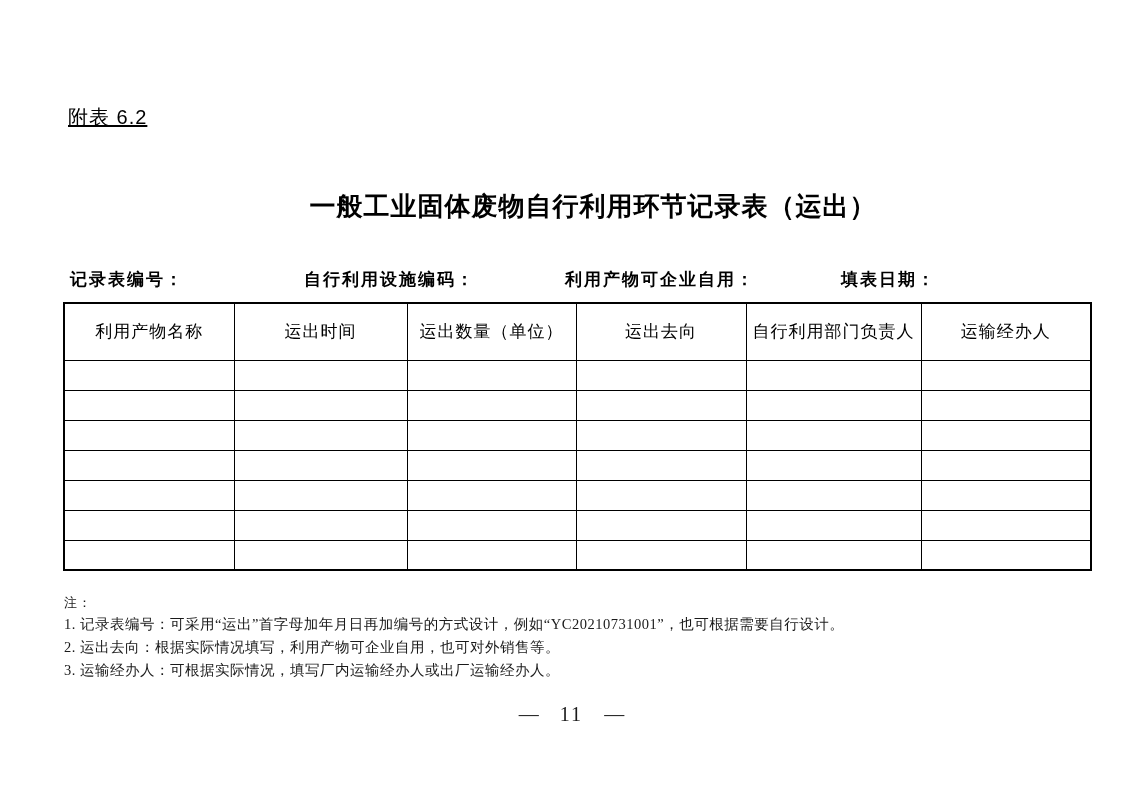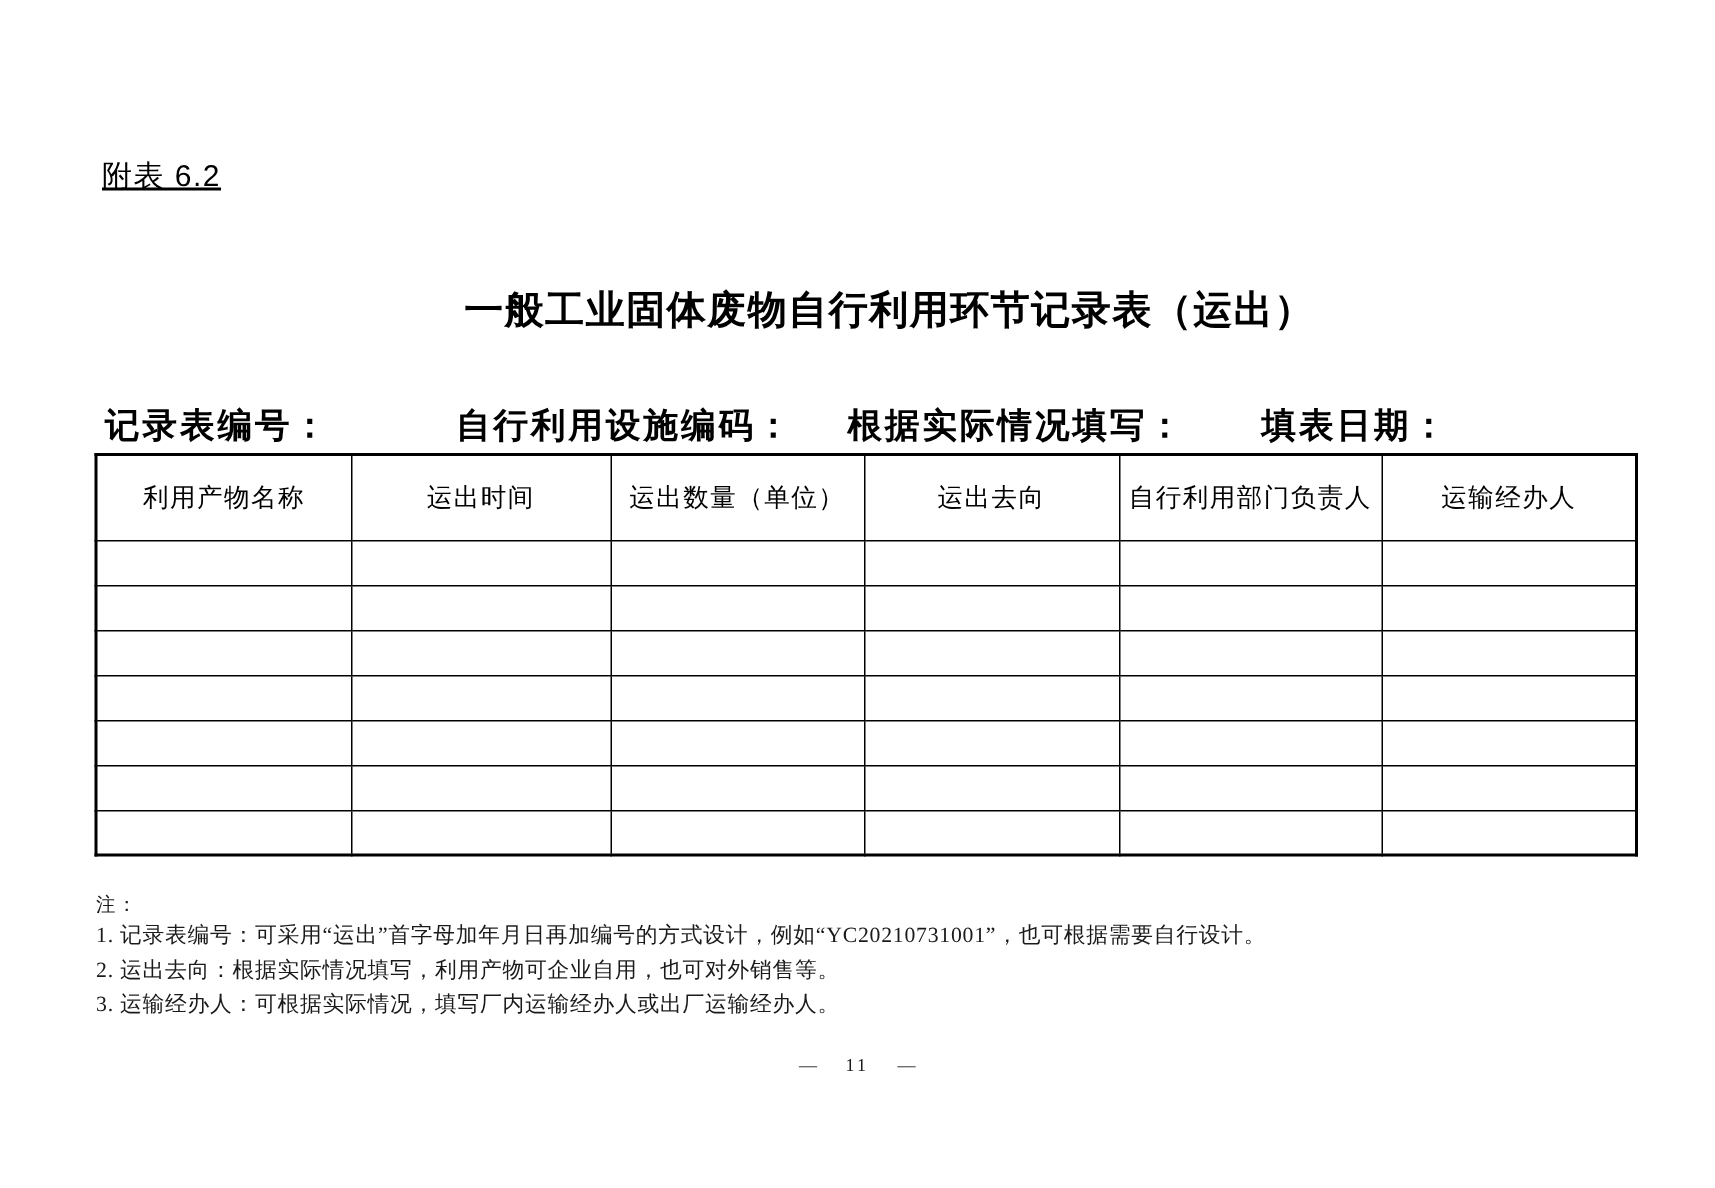--- a/index.html
+++ b/index.html
@@ -20,21 +20,21 @@
 
   .title {
     position: absolute; top: 189px; left: 0; width: 1143px;
     text-align: center;
     font-size: 26px; font-weight: bold; letter-spacing: 1px; padding-left: 43px;
   }
 
   .fields { position: absolute; top: 268px; left: 0; width: 1143px; height: 24px; }
   .fields span {
     position: absolute; top: 0;
-    font-size: 23px; font-weight: bold; letter-spacing: 2px;
+    font-size: 17px; font-weight: bold; letter-spacing: 2px;
     white-space: nowrap;
   }
   .f1 { left: 70px; }
   .f2 { left: 304px; }
   .f3 { left: 565px; }
   .f4 { left: 841px; }
 
   table.record {
     position: absolute; left: 63px; top: 302px;
     width: 1027px;
@@ -62,37 +62,37 @@
     font-family: "Liberation Serif", serif;
     color: #1a1a1a;
   }
   .notes-label { font-size: 13px; line-height: 20px; letter-spacing: 1px; }
   .note-item { font-size: 14.5px; line-height: 23px; letter-spacing: 0.5px; white-space: nowrap; }
 
   .footer {
     position: absolute; top: 703px; left: 0; width: 1143px;
     text-align: center;
     font-family: "Liberation Serif", serif;
-    font-size: 12px; color: #1a1a1a;
+    font-size: 20px; color: #1a1a1a;
   }
   .footer .pn { margin: 0 16px; letter-spacing: 2px; }
 </style>
 </head>
 <body>
 
 <div class="page">
 
   <div class="appendix">附表 6.2</div>
 
   <div class="title">一般工业固体废物自行利用环节记录表（运出）</div>
 
   <div class="fields">
     <span class="f1">记录表编号：</span>
     <span class="f2">自行利用设施编码：</span>
-    <span class="f3">根据实际情况填写：</span>
+    <span class="f3">利用产物可企业自用：</span>
     <span class="f4">填表日期：</span>
   </div>
 
   <table class="record">
     <colgroup>
       <col style="width:170px">
         <col style="width:173px">
         <col style="width:169px">
       <col style="width:170px">
         <col style="width:175px">

